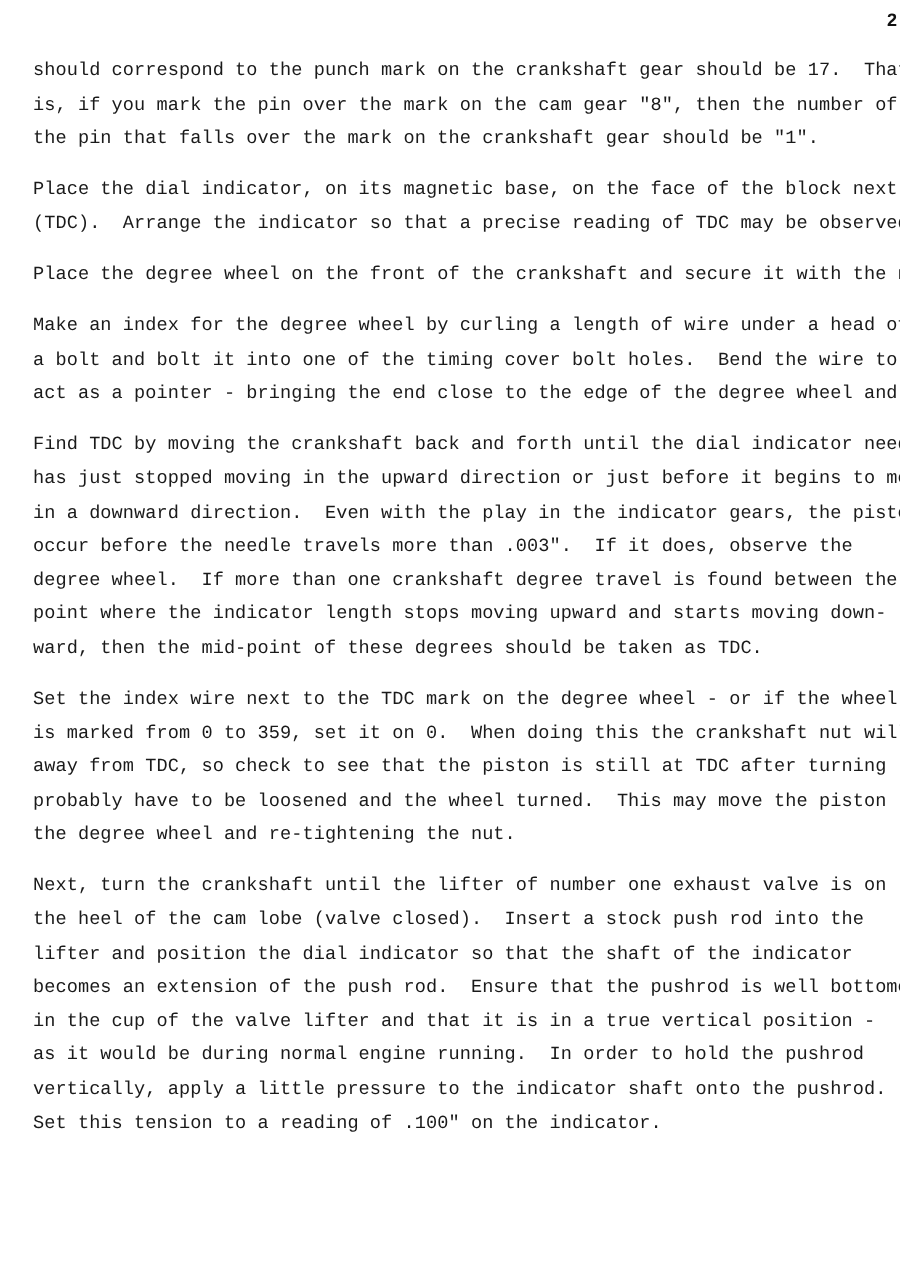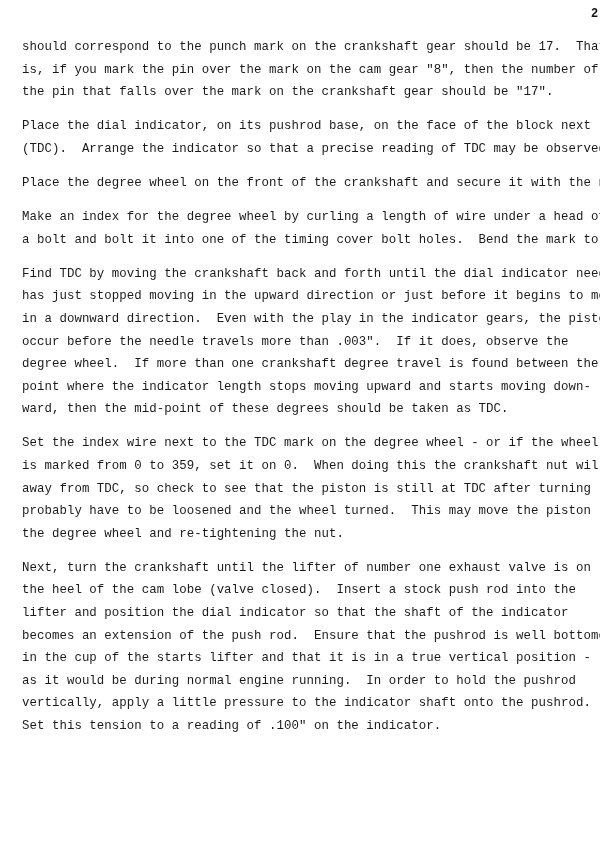--- a/index.html
+++ b/index.html
@@ -44,35 +44,36 @@
   </style>
 </head>
 <body>
 
 <div class="page-number">2</div>
 
 <div class="content">
   <div class="para">
     <span class="line">should correspond to the punch mark on the crankshaft gear should be 17.  That</span>
     <span class="line">is, if you mark the pin over the mark on the cam gear "8", then the number of</span>
-    <span class="line">the pin that falls over the mark on the crankshaft gear should be "17".</span>
+    <span class="line">the pin that falls over the mark on the crankshaft gear should be "1".</span>
   </div>
 
   <div class="para">
-    <span class="line">Place the dial indicator, on its pushrod base, on the face of the block next</span>
+    <span class="line">Place the dial indicator, on its magnetic base, on the face of the block next</span>
     <span class="line">(TDC).  Arrange the indicator so that a precise reading of TDC may be observed.</span>
   </div>
 
   <div class="para">
     <span class="line">Place the degree wheel on the front of the crankshaft and secure it with the nut.</span>
   </div>
 
   <div class="para">
     <span class="line">Make an index for the degree wheel by curling a length of wire under a head of</span>
-    <span class="line">a bolt and bolt it into one of the timing cover bolt holes.  Bend the mark to</span>
+    <span class="line">a bolt and bolt it into one of the timing cover bolt holes.  Bend the wire to</span>
+    <span class="line">act as a pointer - bringing the end close to the edge of the degree wheel and</span>
   </div>
 
   <div class="para">
     <span class="line">Find TDC by moving the crankshaft back and forth until the dial indicator needle</span>
     <span class="line">has just stopped moving in the upward direction or just before it begins to move</span>
     <span class="line">in a downward direction.  Even with the play in the indicator gears, the piston</span>
     <span class="line">occur before the needle travels more than .003".  If it does, observe the</span>
     <span class="line">degree wheel.  If more than one crankshaft degree travel is found between the</span>
     <span class="line">point where the indicator length stops moving upward and starts moving down-</span>
     <span class="line">ward, then the mid-point of these degrees should be taken as TDC.</span>
@@ -84,18 +85,18 @@
     <span class="line">away from TDC, so check to see that the piston is still at TDC after turning</span>
     <span class="line">probably have to be loosened and the wheel turned.  This may move the piston</span>
     <span class="line">the degree wheel and re-tightening the nut.</span>
   </div>
 
   <div class="para">
     <span class="line">Next, turn the crankshaft until the lifter of number one exhaust valve is on</span>
     <span class="line">the heel of the cam lobe (valve closed).  Insert a stock push rod into the</span>
     <span class="line">lifter and position the dial indicator so that the shaft of the indicator</span>
     <span class="line">becomes an extension of the push rod.  Ensure that the pushrod is well bottomed</span>
-    <span class="line">in the cup of the starts lifter and that it is in a true vertical position -</span>
+    <span class="line">in the cup of the valve lifter and that it is in a true vertical position -</span>
     <span class="line">as it would be during normal engine running.  In order to hold the pushrod</span>
     <span class="line">vertically, apply a little pressure to the indicator shaft onto the pushrod.</span>
     <span class="line">Set this tension to a reading of .100" on the indicator.</span>
   </div>
 </div>
 
 </body></html>

